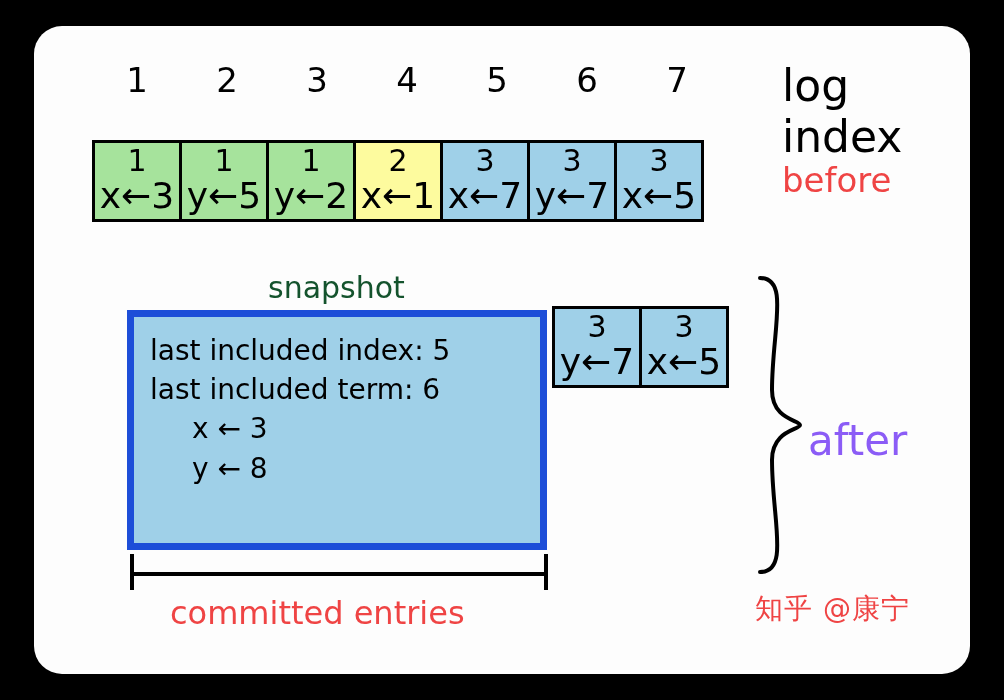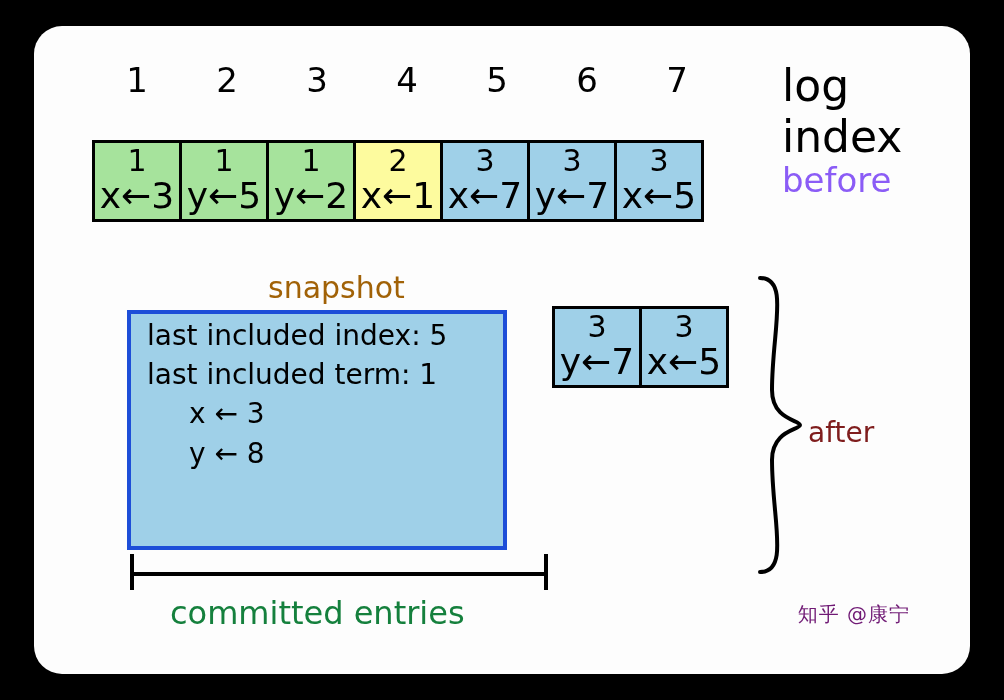--- a/index.html
+++ b/index.html
@@ -8,32 +8,32 @@
   .idx-row{position:absolute;left:0;top:0;height:40px}
   .idx{position:absolute;top:0;width:90px;text-align:center;font-size:34px;color:#000}
   .idx-label{position:absolute;left:690px;top:0;font-size:44px;color:#000}
   .log-row{position:absolute;left:0;top:80px;height:82px}
   .cell{position:absolute;top:0;width:90px;height:82px;border:3px solid #000;box-sizing:border-box;text-align:center;line-height:1.05}
   .cell.g{background:#a6e39c}
   .cell.y{background:#fdfb9e}
   .cell.b{background:#9fd0e8}
   .cell .term{display:block;font-size:30px;margin-top:2px}
   .cell .cmd{display:block;font-size:36px;white-space:nowrap}
-  .before-label{position:absolute;left:690px;top:100px;font-size:34px;color:#8b5cf6}
-  .snapshot-title{position:absolute;left:176px;top:210px;font-size:30px;color:#a16207}
-  .snapshot-box{position:absolute;left:35px;top:250px;width:380px;height:240px;border:4px solid #1d4ed8;background:#9fd0e8;box-sizing:border-box;padding:2px 16px;font-size:28px;line-height:1.4;color:#000}
+  .before-label{position:absolute;left:690px;top:100px;font-size:34px;color:#ef4444}
+  .snapshot-title{position:absolute;left:176px;top:210px;font-size:30px;color:#14532d}
+  .snapshot-box{position:absolute;left:35px;top:250px;width:420px;height:240px;border:7px solid #1d4ed8;background:#9fd0e8;box-sizing:border-box;padding:14px 16px;font-size:28px;line-height:1.4;color:#000}
   .snapshot-box .indent{padding-left:42px}
   .after-row{position:absolute;left:460px;top:246px;height:82px}
-  .after-label{position:absolute;left:716px;top:356px;font-size:28px;color:#7f1d1d}
+  .after-label{position:absolute;left:716px;top:356px;font-size:42px;color:#8b5cf6}
   .brace{position:absolute;left:650px;top:210px}
   .committed-arrow{position:absolute;left:38px;top:502px;width:418px;height:24px}
   .committed-line{position:absolute;left:0;top:10px;width:418px;height:4px;background:#000}
   .tick{position:absolute;top:-8px;width:4px;height:36px;background:#000}
-  .committed-label{position:absolute;left:78px;top:534px;font-size:32px;color:#15803d}
-  .watermark{position:absolute;right:22px;bottom:16px;font-size:20px;color:#701a75;letter-spacing:1px}
+  .committed-label{position:absolute;left:78px;top:534px;font-size:32px;color:#ef4444}
+  .watermark{position:absolute;right:22px;bottom:16px;font-size:28px;color:#ef4444;letter-spacing:1px}
 </style>
 </head>
 <body>
 
 <div class="card">
   <div class="stage">
 
     <div class="idx-row">
       <div class="idx" style="left:0px">1</div>
       <div class="idx" style="left:90px">2</div>
@@ -73,21 +73,21 @@
       <div class="cell b" style="left:522px">
           <span class="term">3</span>
           <span class="cmd">x←5</span>
         </div>
     </div>
     <div class="before-label">before</div>
 
     <div class="snapshot-title">snapshot</div>
     <div class="snapshot-box">
       <div>last included index: 5</div>
-      <div>last included term: 1</div>
+      <div>last included term: 6</div>
       <div class="indent">x ← 3</div>
       <div class="indent">y ← 8</div>
     </div>
 
     <div class="after-row">
       <div class="cell b" style="left:0px">
           <span class="term">3</span>
           <span class="cmd">y←7</span>
         </div>
       <div class="cell b" style="left:87px">

